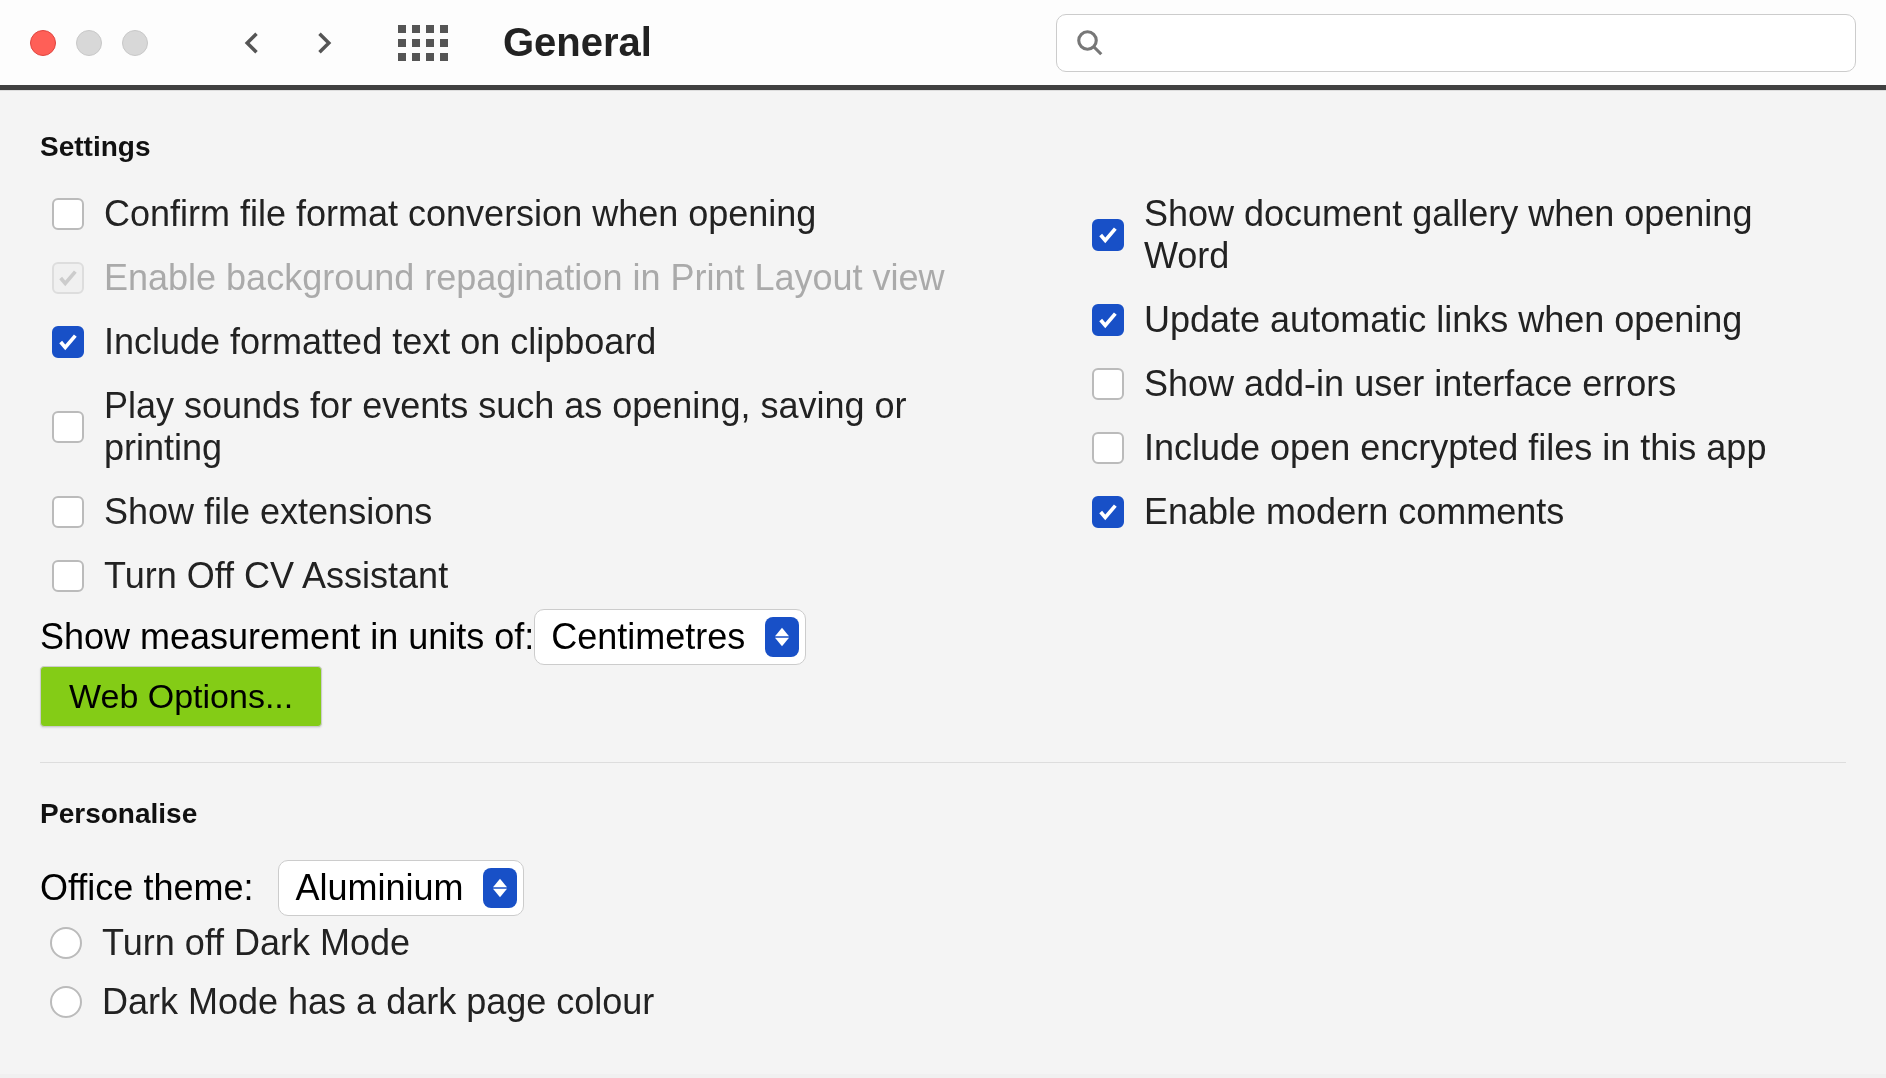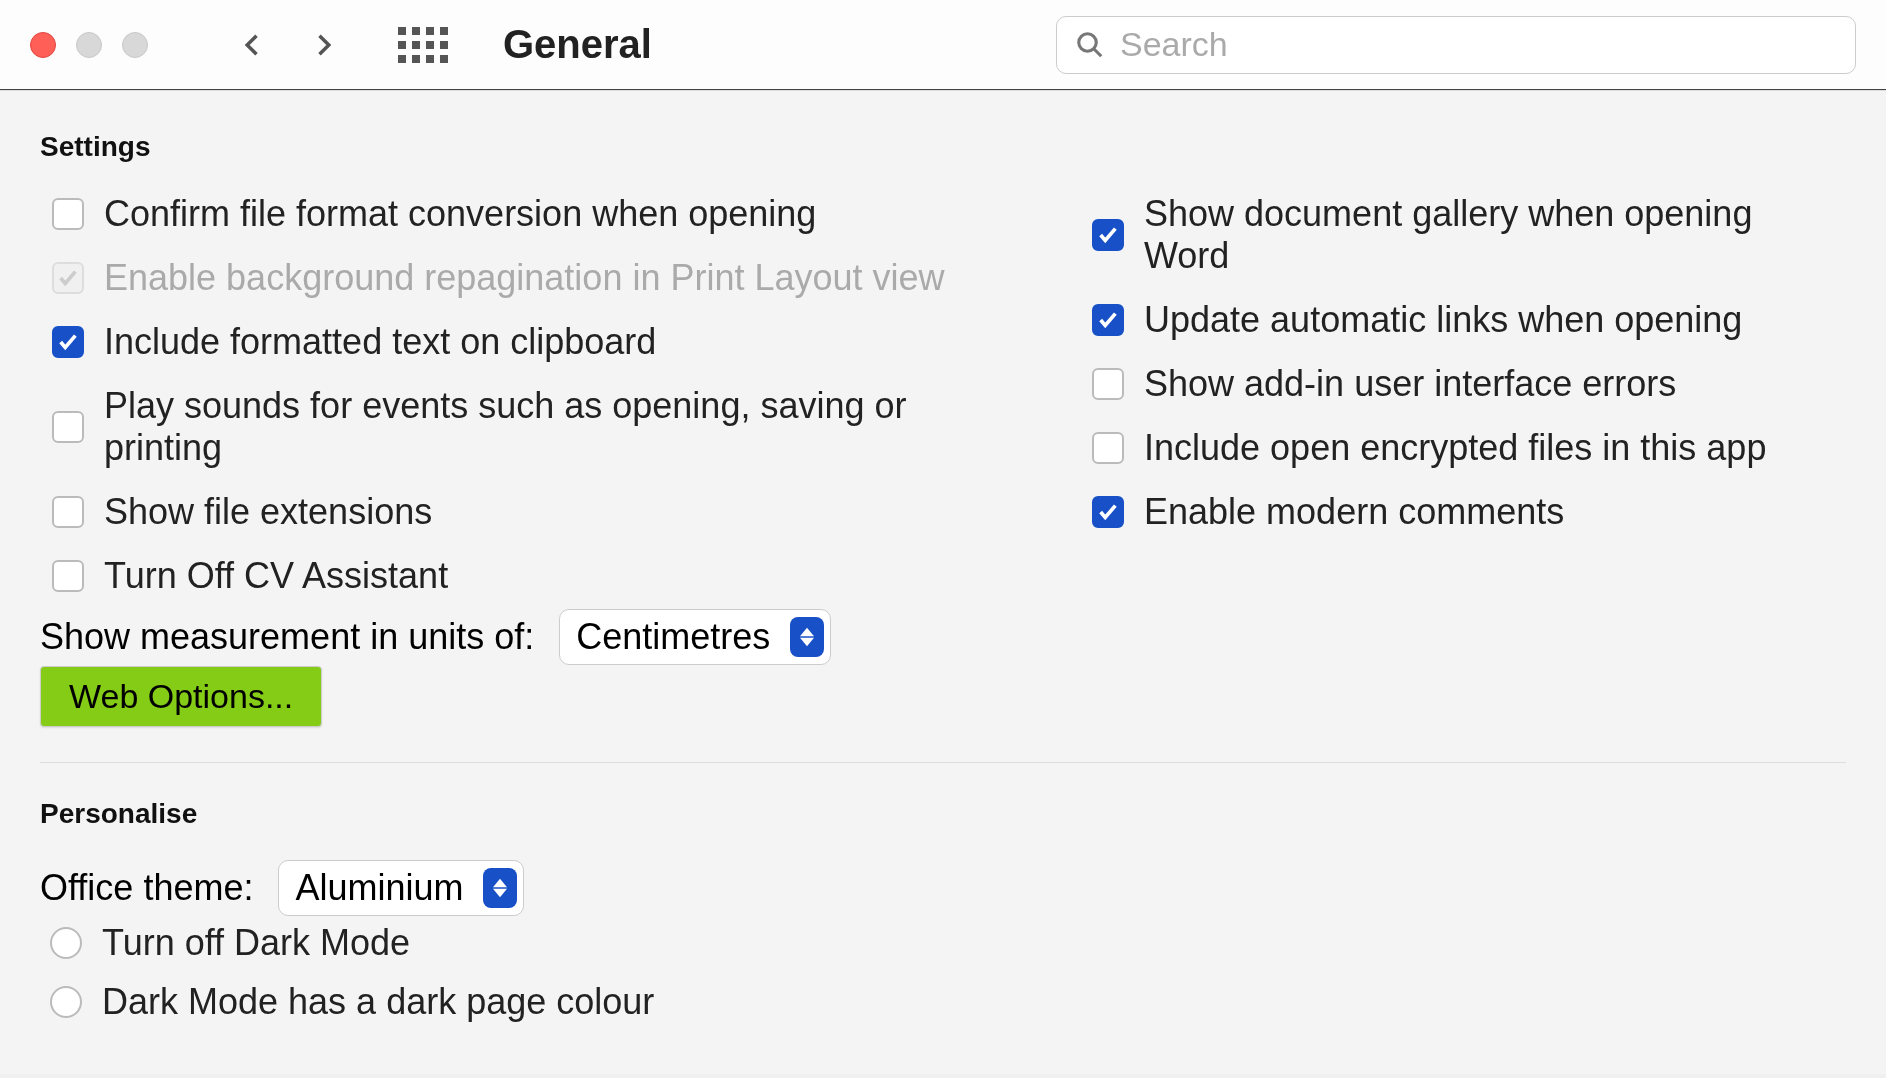--- a/index.html
+++ b/index.html
@@ -13,21 +13,21 @@
     }
     .window {
       background: #fff;
       border-bottom: 1px solid #ddd;
     }
     .titlebar {
       display: flex;
       align-items: center;
       padding: 7px 30px;
       background: #fdfdfd;
-      border-bottom: 1px solid #404040;
+      border-bottom: 5px solid #404040;
       height: 90px;
     }
     .traffic-lights { display: flex; gap: 20px; margin-right: 80px; }
     .tl-dot { width: 26px; height: 26px; border-radius: 50%; }
     .tl-close { background: #ff5f57; border: 1px solid #e0443e; }
     .tl-min { background: #d8d8d8; border: 1px solid #c8c8c8; }
     .tl-max { background: #d8d8d8; border: 1px solid #c8c8c8; }
     .nav-arrow { width: 50px; height: 50px; display:flex;align-items:center;justify-content:center; color:#555; margin-right: 20px; cursor:pointer; }
     .nav-arrow svg { width: 28px; height: 34px; }
     .grid-icon { margin-left:30px; margin-right:55px; display:grid; grid-template-columns:repeat(4,8px); grid-template-rows:repeat(3,8px); gap:6px; cursor:pointer;}
@@ -46,21 +46,21 @@
     .col-right { flex: 1; }
 
     .check-row { display:flex; align-items:center; gap:20px; font-size:36px; color:#222;padding-left:12px;}
     .check-row.disabled { color:#aaa; }
     .checkbox { width:32px; height:32px; border:2px solid #bbb; border-radius:6px; background:#fff; display:flex; align-items:center; justify-content:center; cursor:pointer; flex-shrink:0;}
     .checkbox.checked { background:#1850c7; border-color:#1850c7; }
     .checkbox.checked svg { width:22px; height:22px; color:#fff; }
     .checkbox.disabled-check { background:#f0f0f0; border-color:#ddd; }
     .checkbox.disabled-check svg { width:22px; height:22px; color:#ccc; }
 
-    .measure-row { display:flex; align-items:center; gap:25px; font-size:36px; margin-top:12px;}
+    .measure-row { display:flex; align-items:center; font-size:36px; margin-top:12px;}
     .select-box { display:flex; align-items:center; background:#fff; border:1px solid #ccc; border-radius:10px; padding:6px 6px 6px 16px; cursor:pointer;}
     .select-box span.val { font-size:36px; margin-right:20px; }
     .stepper { background:#1850c7; border-radius:8px; width:34px; height:40px; display:flex; flex-direction:column; align-items:center; justify-content:center;}
     .stepper svg { width:14px; height:10px; color:#fff; }
 
     .btn { display:inline-block; background:#84cc16; border:1px solid #ccc; border-radius:4px; padding:10px 28px; font-size:34px; cursor:pointer; margin-top:1px; box-shadow:0 1px 2px rgba(0,0,0,0.1);}
 
     .divider { border:none; border-top:1px solid #ddd; margin:35px 0; }
 
     .personalise { }
@@ -102,21 +102,20 @@
         <span></span>
         <span></span>
         <span></span>
     </div>
     <div class="title">General</div>
     <div class="search-wrap">
       <svg viewBox="0 0 24 24" fill="none" stroke="currentColor" stroke-width="2.5">
           <circle cx="10" cy="10" r="7"></circle>
           <line x1="21" y1="21" x2="15" y2="15"></line>
         </svg>
-      <input class="search-input" placeholder="Search" style="">
     </div>
   </div>
 </div>
 
 <div class="content">
   <div class="section-title">Settings</div>
 
   <div class="settings-grid">
     <div class="col col-left" id="left-col">
         <div class="check-row">

